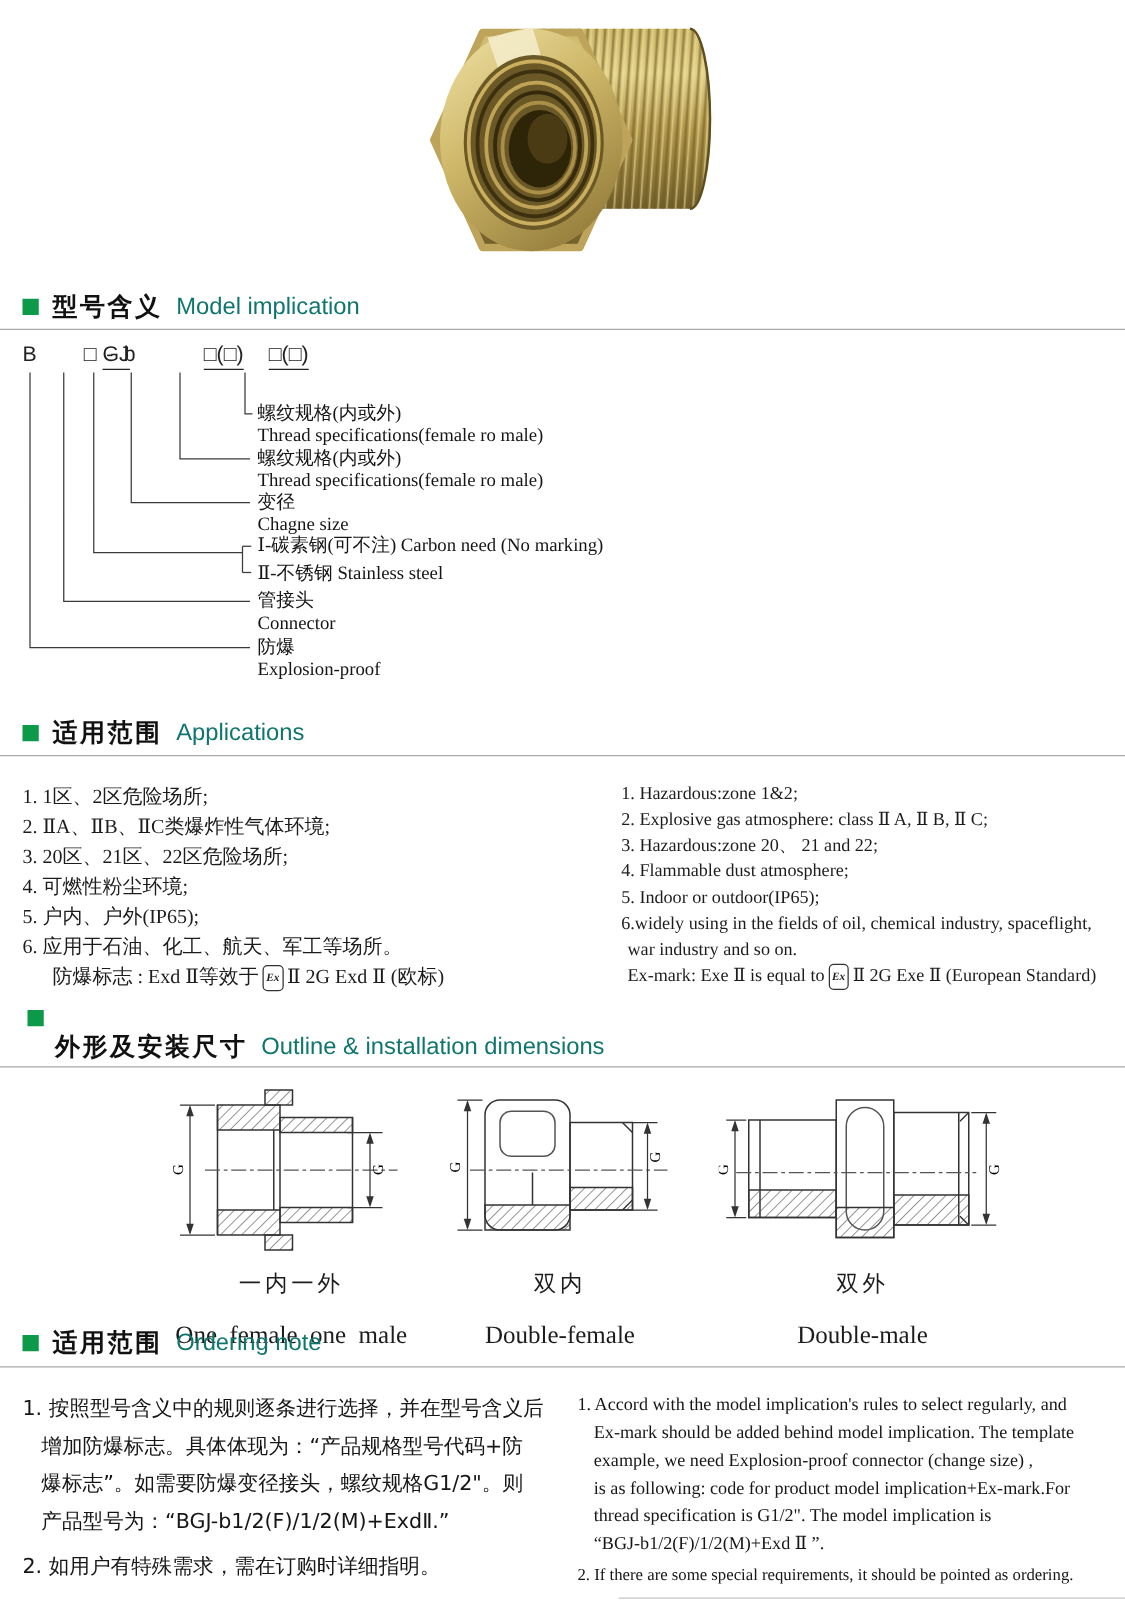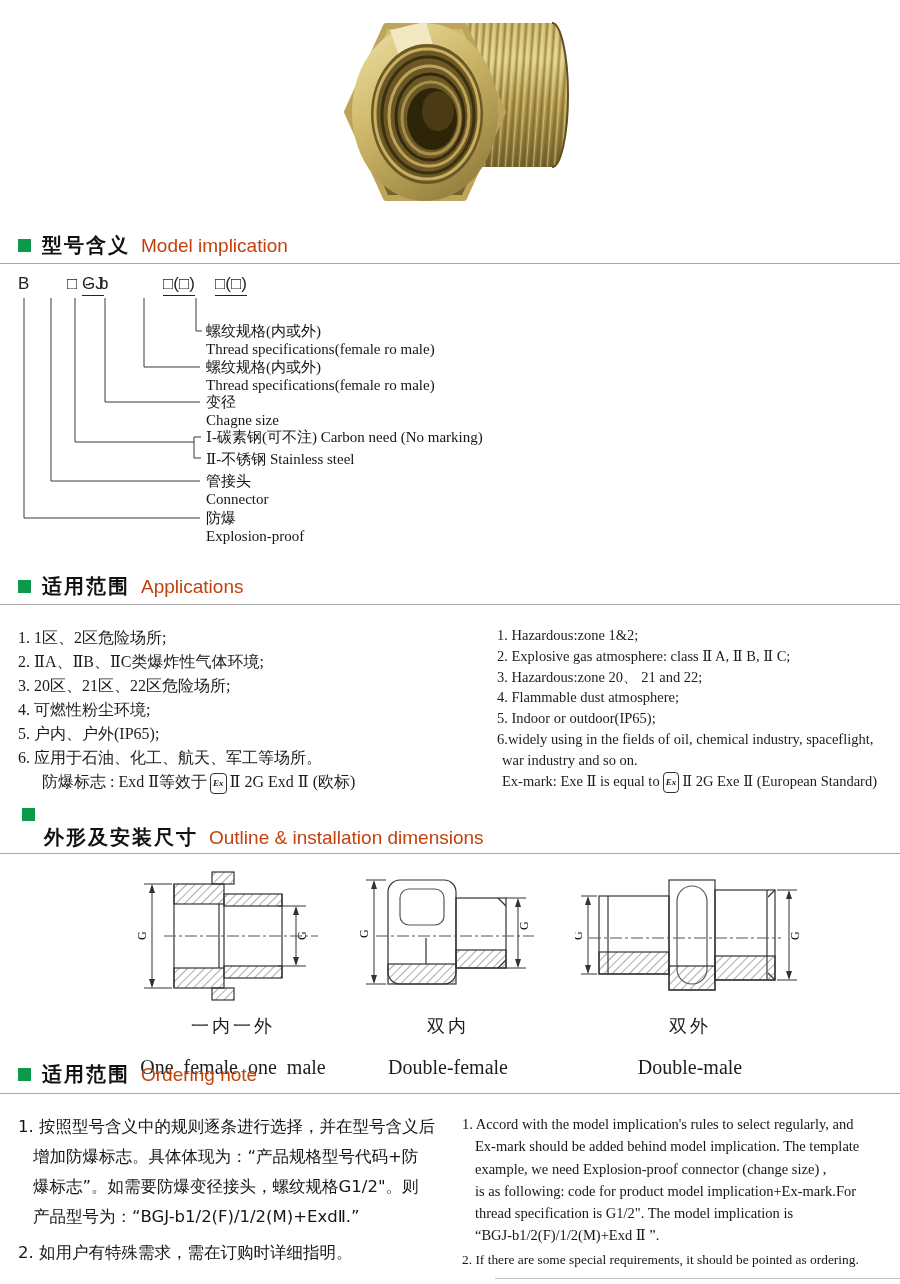--- a/index.html
+++ b/index.html
@@ -3,21 +3,21 @@
 <meta charset="utf-8">
 <style>
   html,body{margin:0;padding:0;background:#fff;}
   .page{position:relative;width:900px;height:1284px;background:#fff;overflow:hidden;
         font-family:"Liberation Serif","DejaVu Serif","DejaVu Sans",serif;color:#1c1c1c;}
   .abs{position:absolute;}
   
   .sec-header{position:absolute;left:18px;display:flex;align-items:center;gap:11px;}
   .sq{width:13px;height:13px;background:#0c9a4a;flex:0 0 auto;}
   .t-cn{font-family:"DejaVu Sans","Liberation Sans",sans-serif;font-weight:bold;font-size:20px;letter-spacing:2px;color:#111;}
-  .t-en{font-family:"Liberation Sans","DejaVu Sans",sans-serif;font-size:19px;color:#c2410c;}
+  .t-en{font-family:"Liberation Sans","DejaVu Sans",sans-serif;font-size:19px;color:#0f766e;}
   .rule{position:absolute;left:0;width:900px;border-top:1px solid #a9a9a9;height:0;}
   
   .code{position:absolute;top:0;font-family:"Liberation Sans","DejaVu Sans",sans-serif;font-size:17px;color:#222;white-space:pre;}
   .ul{border-bottom:1.5px solid #222;padding-bottom:1px;margin-left:43px;}
   
   .mlabel{position:absolute;font-size:15px;line-height:18px;white-space:nowrap;color:#151515;}
   .mlabel .en{color:#151515;}
   
   .applist-cn{position:absolute;left:18px;top:6px;font-size:16px;line-height:24px;white-space:nowrap;}
   .applist-en{position:absolute;left:497px;top:5px;font-size:14.5px;line-height:20.8px;white-space:nowrap;}

